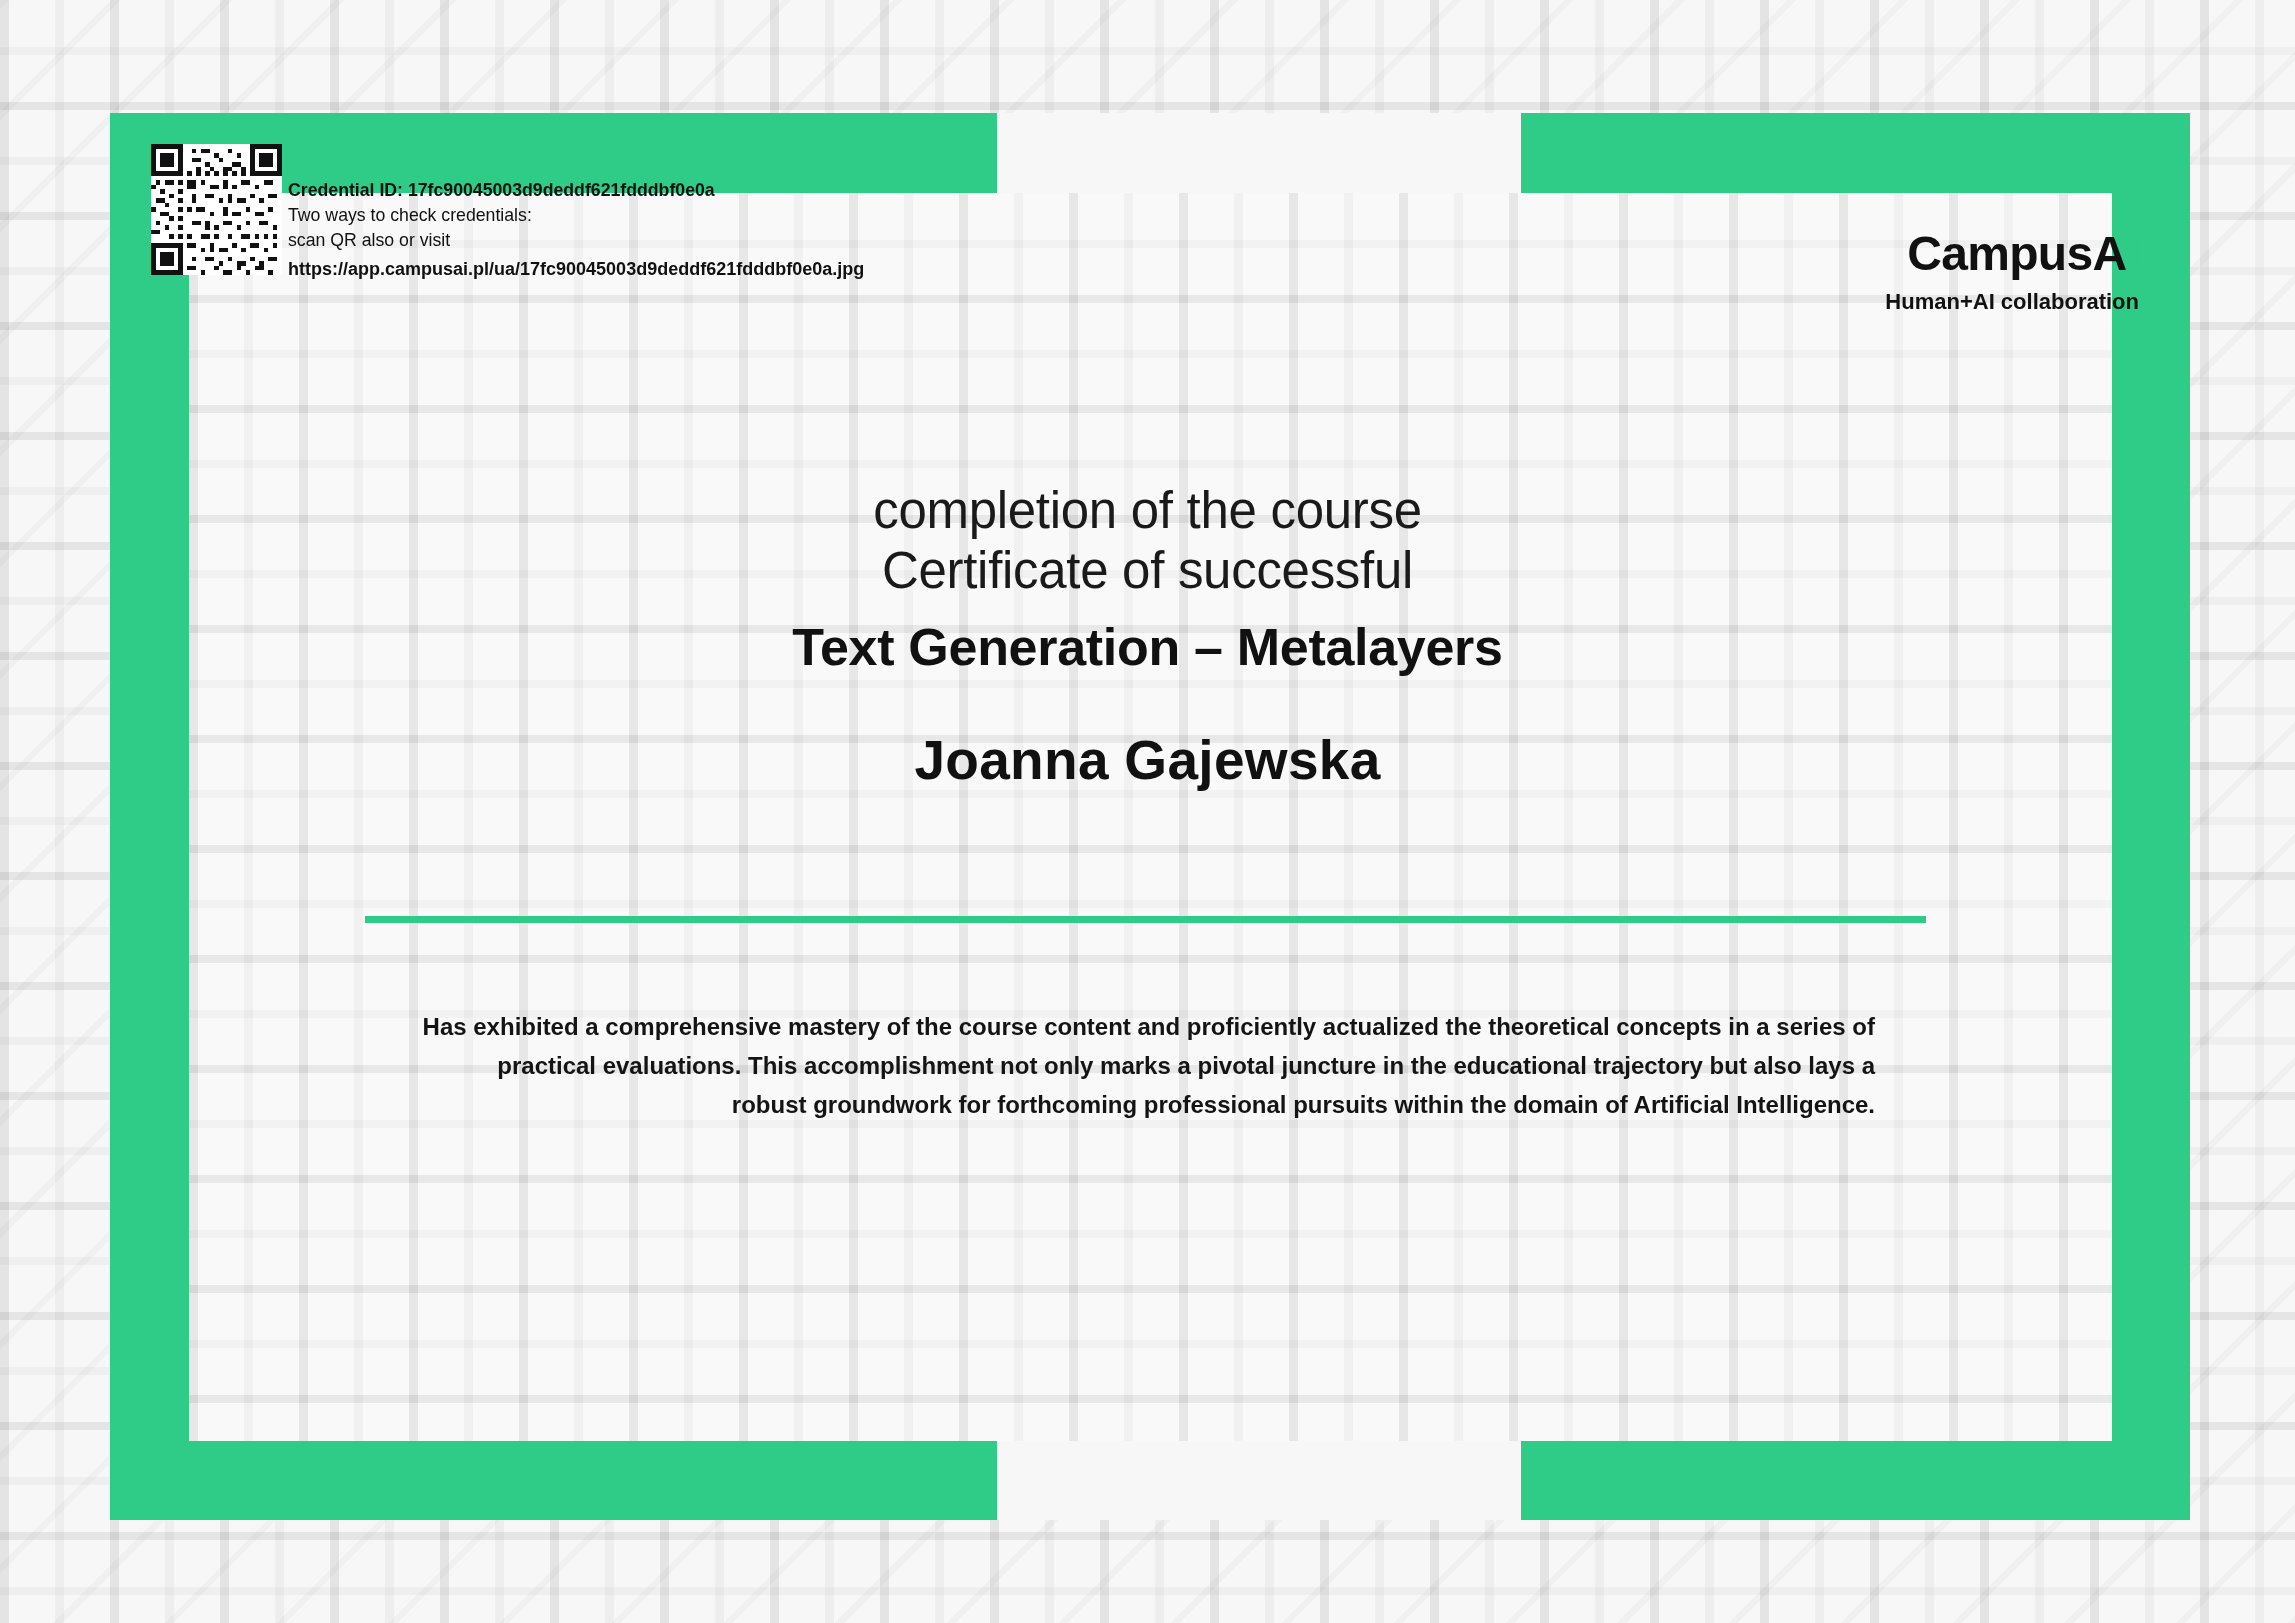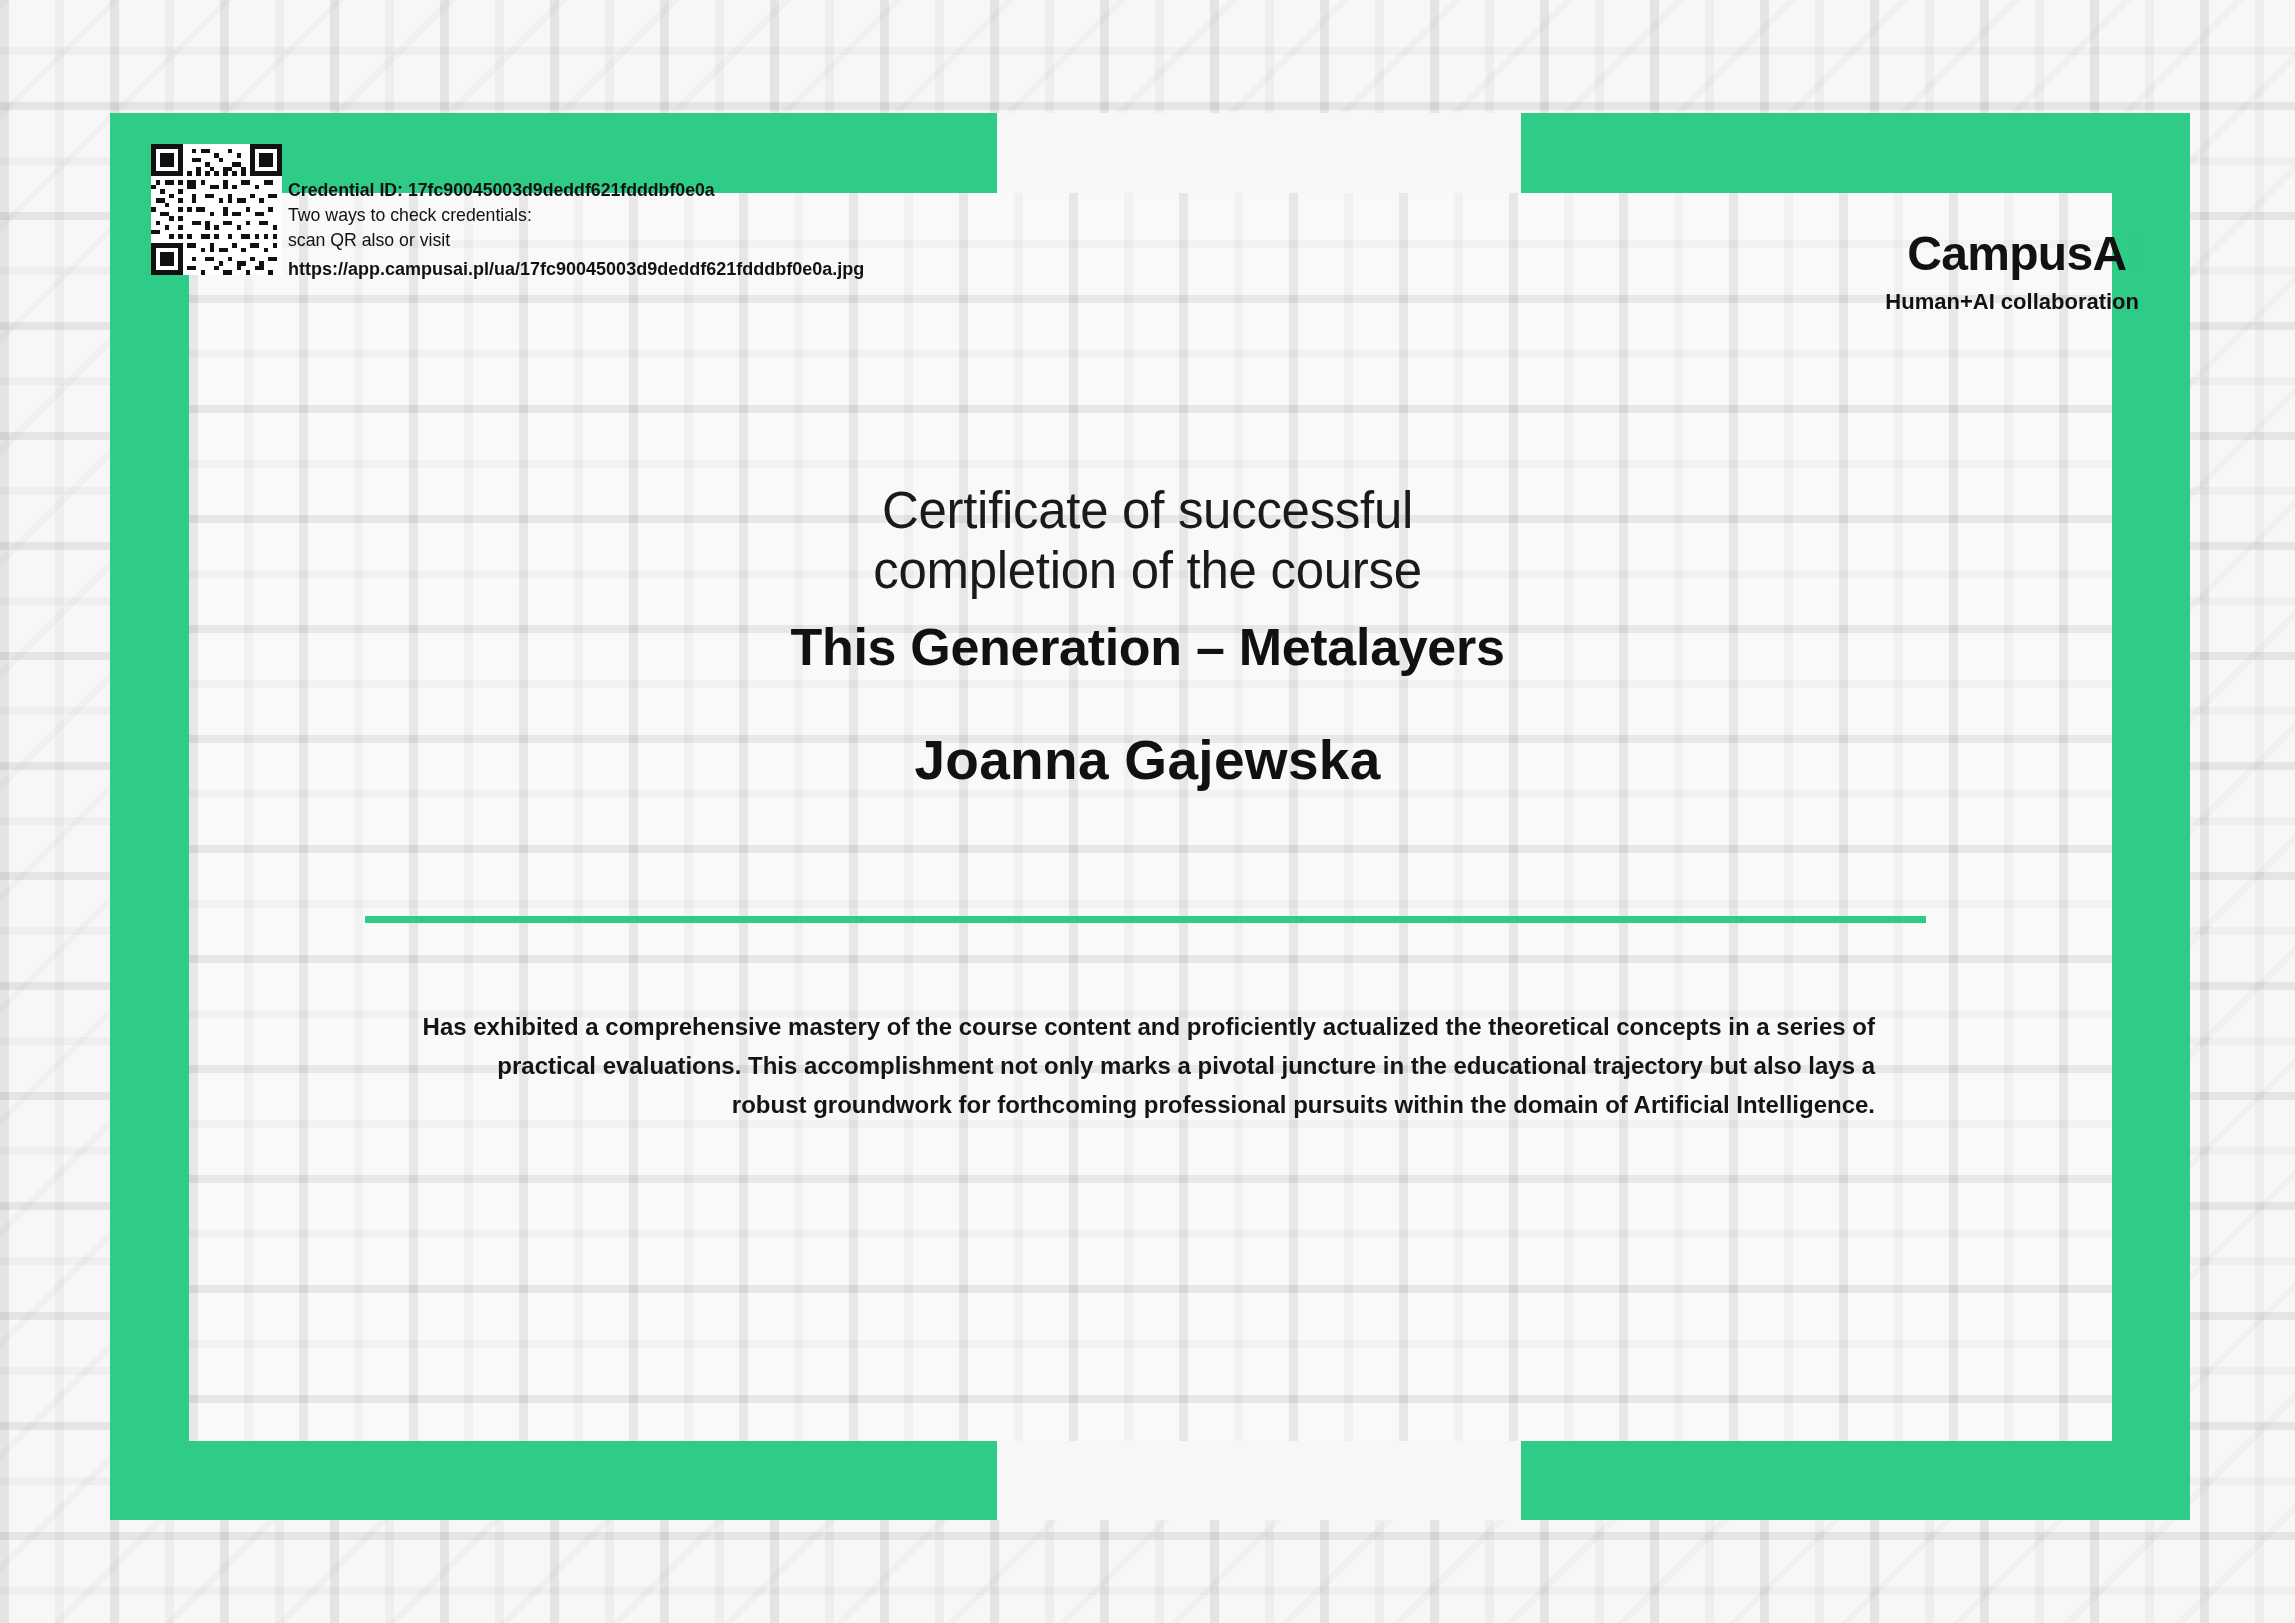--- a/index.html
+++ b/index.html
@@ -372,24 +372,24 @@
     </div>
   </div>
 
   <div class="brand">
     <div class="brand-word"><span>CampusA</span><span class="ai">I</span></div>
     <div class="brand-sub">Human+AI collaboration</div>
   </div>
 
   <div class="center">
     <div class="cert-title">
+      <div>completion of the course</div>
       <div>Certificate of successful</div>
-      <div>completion of the course</div>
     </div>
-    <div class="course-name">This Generation – Metalayers</div>
+    <div class="course-name">Text Generation – Metalayers</div>
     <div class="recipient">Joanna  Gajewska</div>
   </div>
 
   <div class="divider"></div>
 
   <div class="body-text">Has exhibited a comprehensive mastery of the course content and proficiently actualized the theoretical concepts in a series of practical evaluations. This accomplishment not only marks a pivotal juncture in the educational trajectory but also lays a robust groundwork for forthcoming professional pursuits within the domain of Artificial Intelligence.</div>
 
 
 </div>
 

